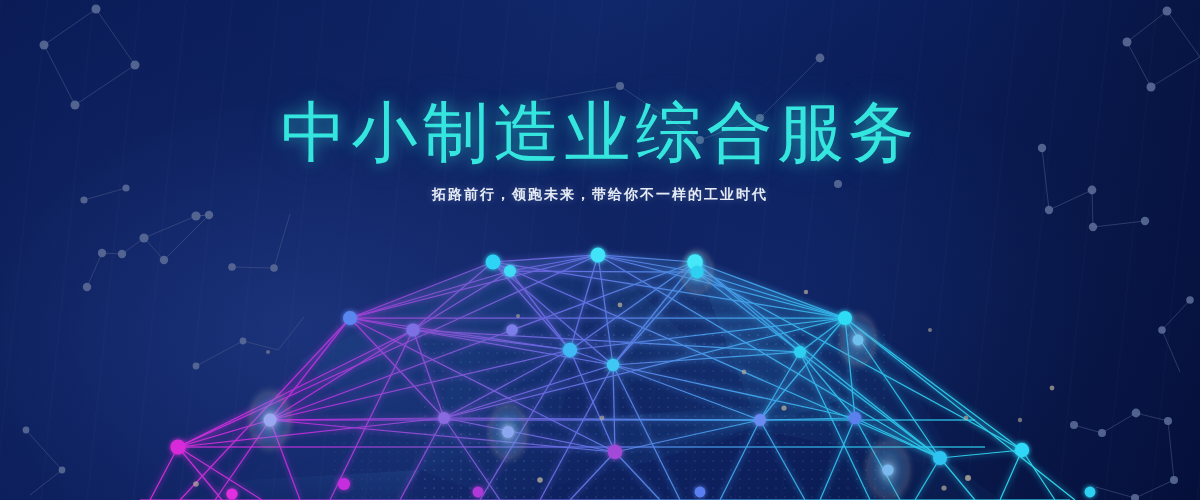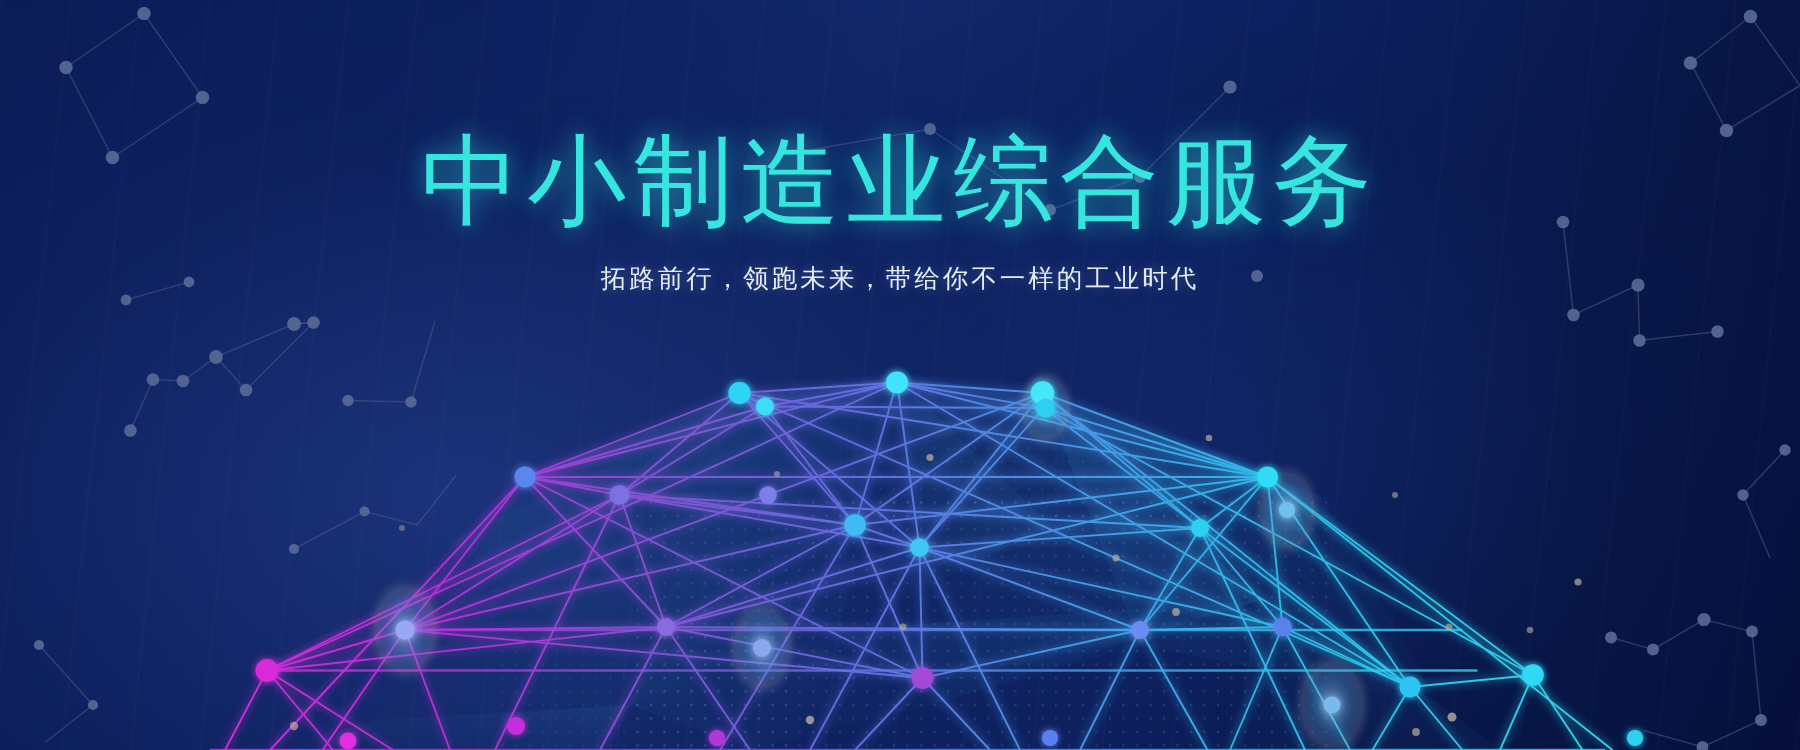--- a/index.html
+++ b/index.html
@@ -22,38 +22,38 @@
     position:absolute; inset:0;
     background:
       repeating-linear-gradient(96deg, rgba(255,255,255,0.012) 0px, rgba(255,255,255,0.012) 2px, rgba(0,0,0,0) 2px, rgba(0,0,0,0) 46px);
     pointer-events:none;
   }
 
   svg.layer { position:absolute; left:0; top:0; width:1200px; height:500px; display:block; }
 
   
   #text-block {
-    position:absolute; left:0; top:84px; width:1200px;
+    position:absolute; left:0; top:96px; width:1200px;
     text-align:center; z-index:20;
   }
   #main-title {
     font-size:66px;
     line-height:1.12;
     letter-spacing:5px;
     color:#35e6df;
     font-weight:400;
     text-shadow:0 0 14px rgba(45,225,220,0.55), 0 0 34px rgba(40,190,220,0.28);
     white-space:nowrap;
   }
   #sub-title {
     margin-top:16px;
-    font-size:17px;
+    font-size:14px;
     letter-spacing:2px;
     color:#e6ecf6;
-    font-weight:400;
+    font-weight:700;
     text-shadow:0 0 8px rgba(180,210,255,0.30);
     white-space:nowrap;
   }
 </style>
 </head>
 <body>
 
 <div id="banner">
 
   <div class="sheen"></div>

